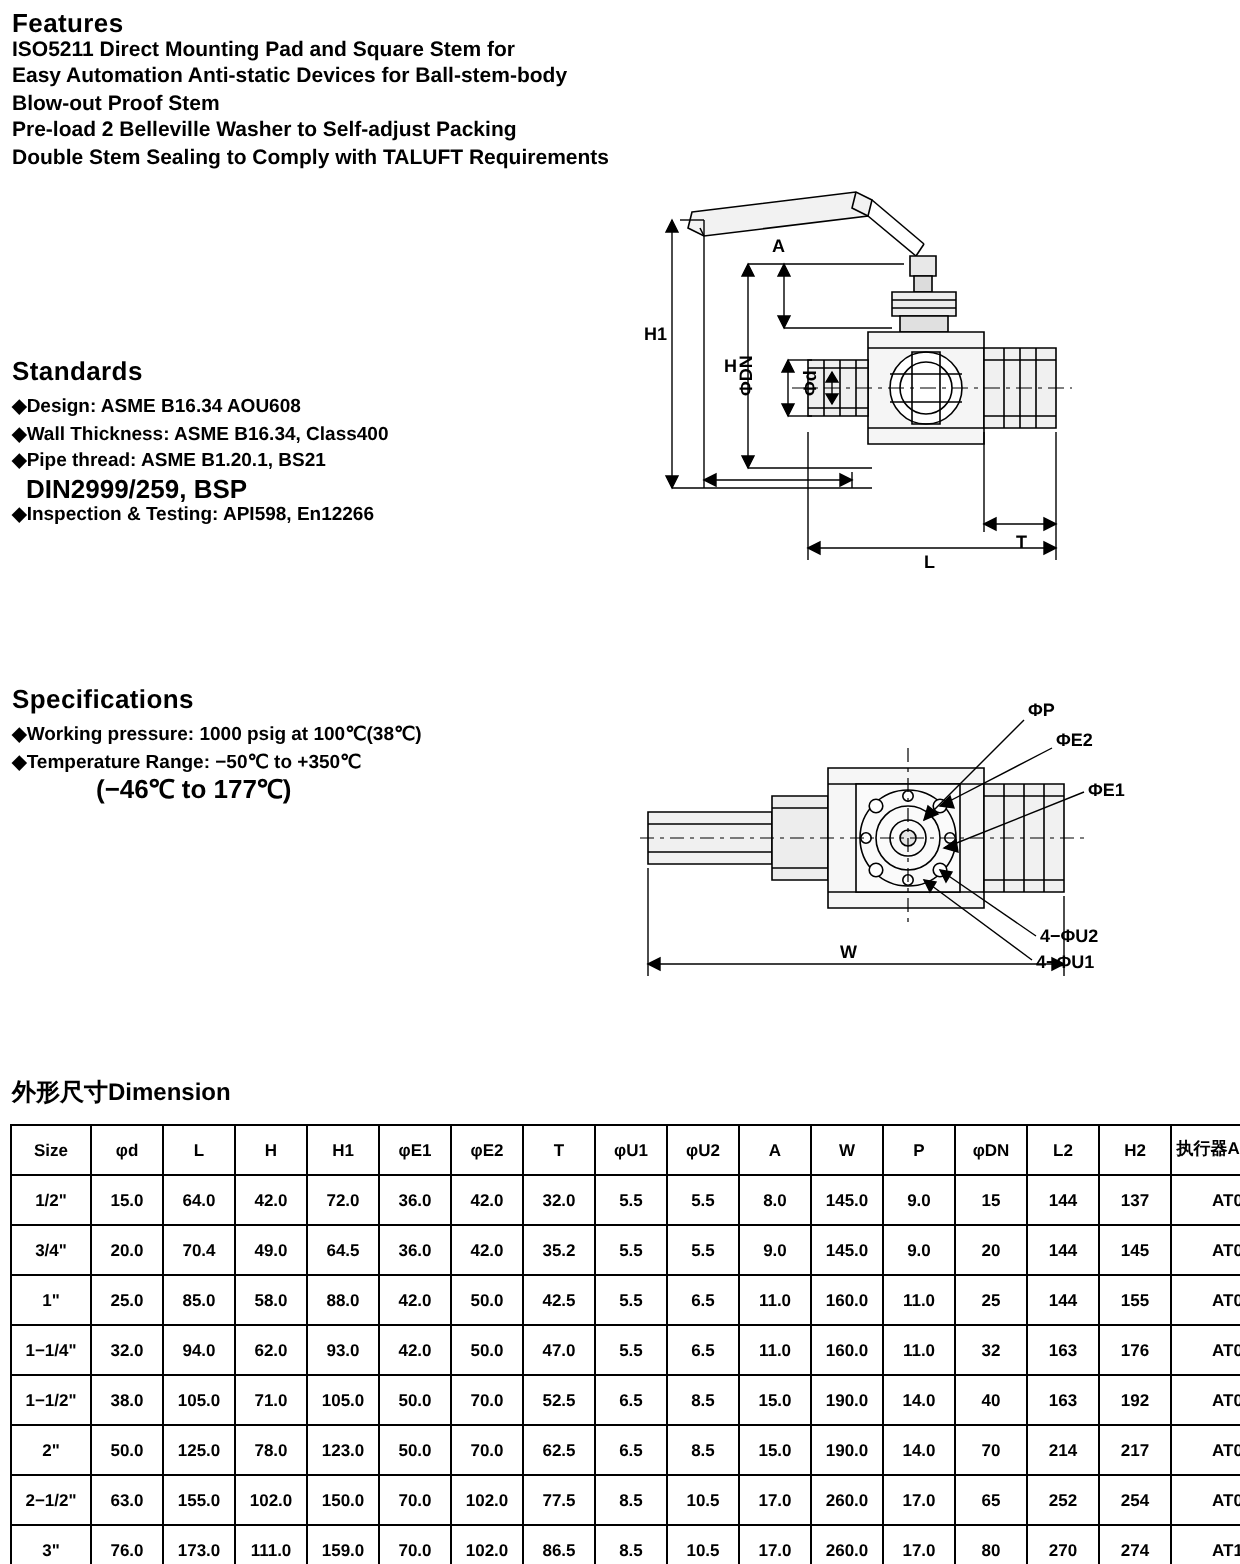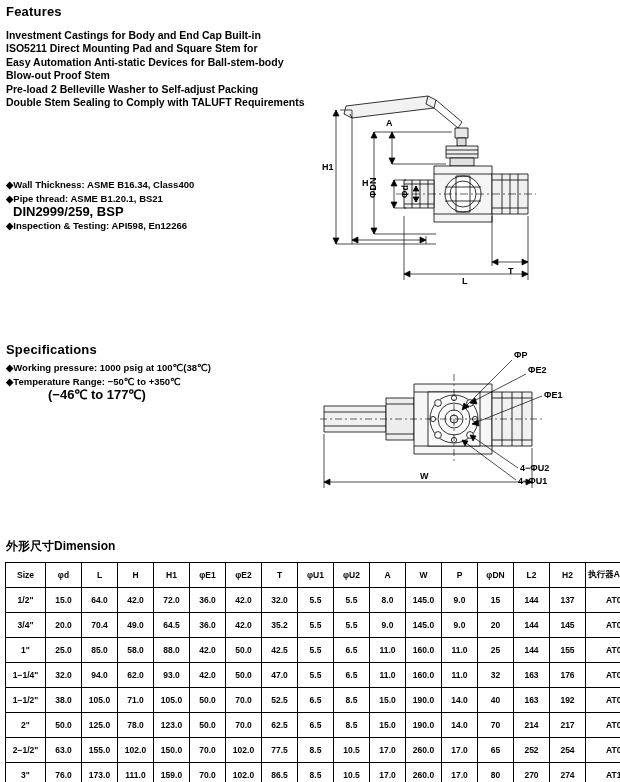--- a/index.html
+++ b/index.html
@@ -41,21 +41,21 @@
   }
   .indent-line {
     font-size: 13px;
     font-weight: bold;
     line-height: 13.6px;
     padding-left: 7px;
     white-space: nowrap;
   }
 
   #features-block { position: absolute; left: 6px; top: 4px; width: 330px; }
-  #features-title { margin-bottom: 10px; }
+  #features-title { margin-bottom: 0; }
   #standards-block { position: absolute; left: 6px; top: 178px; width: 330px; }
   #standards-title { margin-bottom: 4px; }
   #specs-block { position: absolute; left: 6px; top: 342px; width: 330px; }
   #specs-title { margin-bottom: 4px; }
 
   
   .drawing {
     position: absolute;
   }
   #drawing-side { left: 316px; top: 84px; }
@@ -101,31 +101,32 @@
   col.c-act  { width: 66px; }
 </style>
 </head>
 <body>
 
 <div class="page">
 
   <div id="features-block">
     <div id="features-title" class="section-heading">Features</div>
     <div>
-      <div class="feature-line">Investment Castings for Body and End Cap Built-in</div>
       <div class="feature-line">ISO5211 Direct Mounting Pad and Square Stem for</div>
       <div class="feature-line">Easy Automation Anti-static Devices for Ball-stem-body</div>
       <div class="feature-line">Blow-out Proof Stem</div>
       <div class="feature-line">Pre-load 2 Belleville Washer to Self-adjust Packing</div>
       <div class="feature-line">Double Stem Sealing to Comply with TALUFT Requirements</div>
     </div>
   </div>
 
   <div id="standards-block">
+    <div id="standards-title" class="section-heading">Standards</div>
     <div>
+      <div class="bullet-line"><span>◆</span><span>Design: ASME B16.34 AOU608</span></div>
       <div class="bullet-line"><span>◆</span><span>Wall Thickness: ASME B16.34, Class400</span></div>
       <div class="bullet-line"><span>◆</span><span>Pipe thread: ASME B1.20.1, BS21</span></div>
       <div class="indent-line">DIN2999/259, BSP</div>
       <div class="bullet-line"><span>◆</span><span>Inspection &amp; Testing: API598, En12266</span></div>
     </div>
   </div>
 
   <div id="specs-block">
     <div id="specs-title" class="section-heading">Specifications</div>
     <div>

